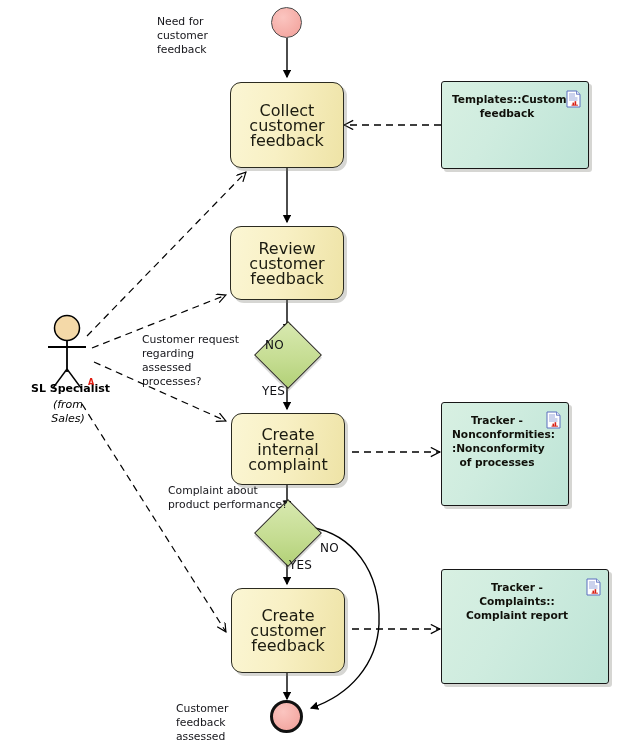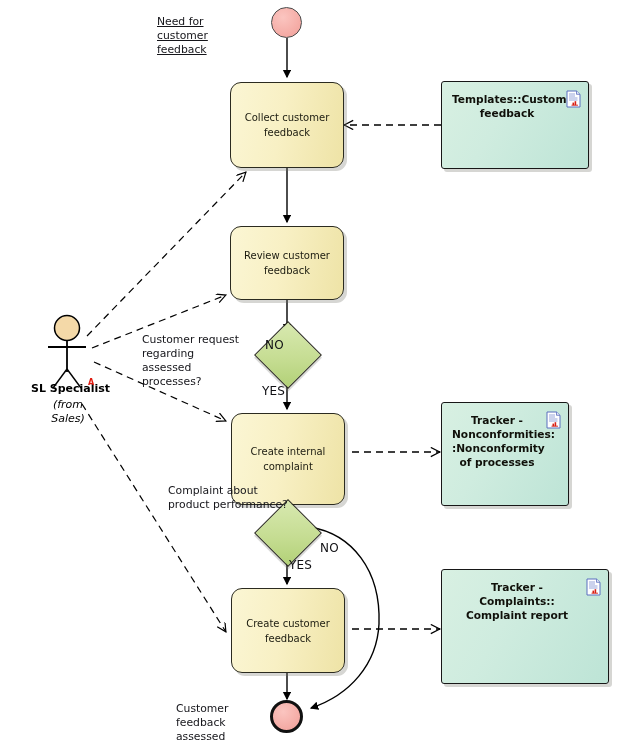--- a/index.html
+++ b/index.html
@@ -33,21 +33,21 @@
   .activity {
     border: 1.4px solid #2b2b20;
     border-radius: 11px;
     background: linear-gradient(100deg, #fbf6d4 0%, #f8f0c4 45%, #eee3a6 100%);
     box-shadow: 3px 3px 0 rgba(120,120,110,0.30);
     display: flex;
     align-items: center;
     justify-content: center;
     text-align: center;
     color: #1b1b10;
-    font-size: 10px;
+    font-size: 16px;
     line-height: 15px;
     padding: 4px 8px;
   }
   
   .artifact {
     border: 1.6px solid #171717;
     border-radius: 3px;
     background: linear-gradient(120deg, #d8f0e2 0%, #cfecdf 40%, #bde4d6 100%);
     box-shadow: 3px 3px 0 rgba(120,120,110,0.30);
     color: #10100a;
@@ -176,35 +176,35 @@
       <line x1="48" y1="347" x2="86" y2="347" stroke="#000" stroke-width="1.8"></line>
       <line x1="67" y1="369" x2="53" y2="388" stroke="#000" stroke-width="1.4"></line>
       <line x1="67" y1="369" x2="81" y2="388" stroke="#000" stroke-width="1.4"></line>
     </g>
   </svg>
 
   <div class="node start-node" style="left:271px; top:7px;"></div>
 
   <div class="node end-node" style="left:270px; top:700px;"></div>
 
-  <div class="label" style="left:157px; top:15px; width:70px;text-decoration:underline;">Need for
+  <div class="label" style="left:157px; top:15px; width:70px;">Need for
 customer
 feedback</div>
 
   <div class="label" style="left:176px; top:702px; width:80px;">Customer
 feedback
 assessed</div>
 
   <div class="node activity" style="left:230px; top:82px; width:114px; height:86px;">Collect customer
 feedback</div>
 
   <div class="node activity" style="left:230px; top:226px; width:114px; height:74px;">Review customer
 feedback</div>
 
-  <div class="node activity" style="left:231px; top:413px; width:114px; height:92px;">Create internal
+  <div class="node activity" style="left:231px; top:413px; width:114px; height:72px;">Create internal
 complaint</div>
 
   <div class="node activity" style="left:231px; top:588px; width:114px; height:85px;">Create customer
 feedback</div>
 
   <div class="node" style="left:264px; top:331px; width:46px; height:46px;">
     <div class="diamond"></div>
   </div>
 
   <div class="node" style="left:264px; top:509px; width:46px; height:46px;">

